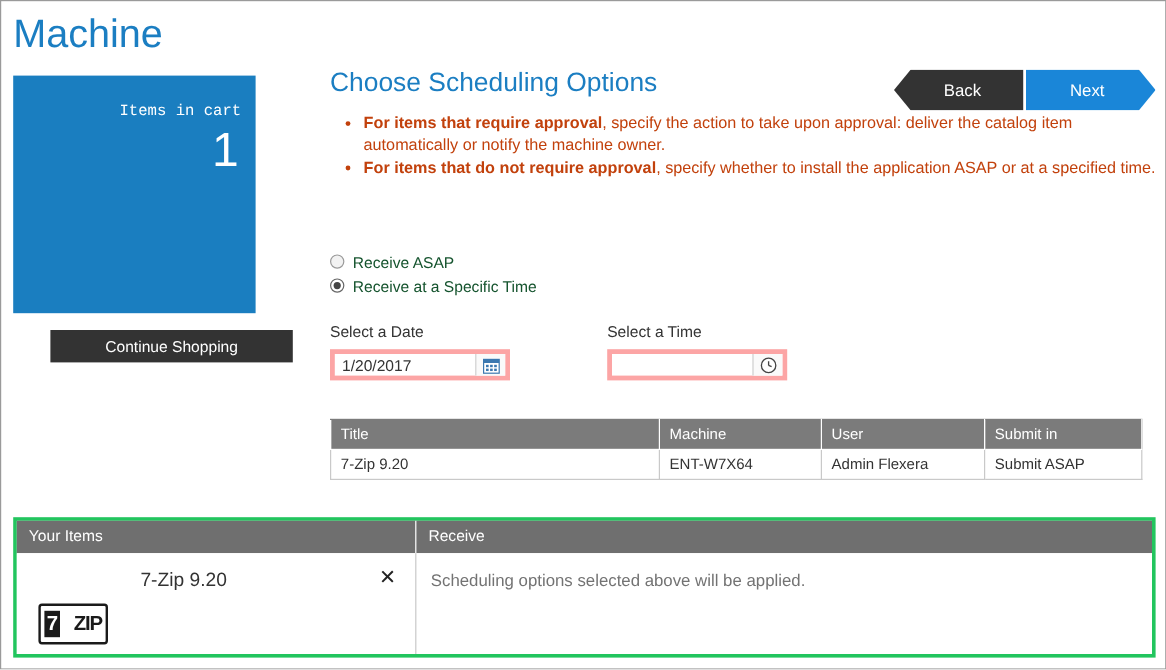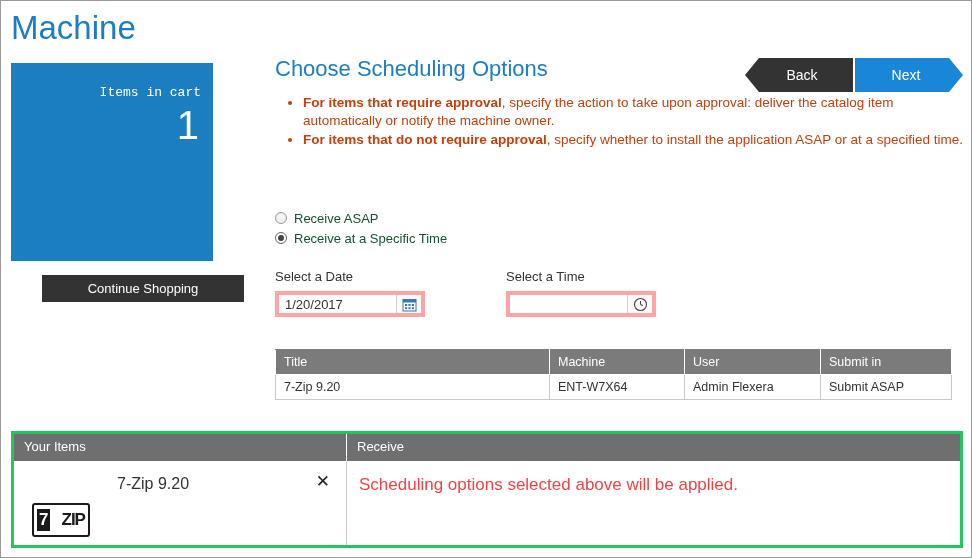--- a/index.html
+++ b/index.html
@@ -297,22 +297,22 @@
     position: absolute;
     right: 16px; top: 12px;
     font-size: 17px;
     color: #222222;
     cursor: pointer;
     line-height: 1;
   }
   .action-cell {
     flex: 1;
     padding: 14px 12px;
-    font-size: 17px;
-    color: #ef4444;
+    font-size: 14px;
+    color: #737373;
   }
 </style>
 </head>
 <body>
 
 <div id="page">
 
   <div class="page-title">Machine</div>
 
   <div class="cart-panel">

